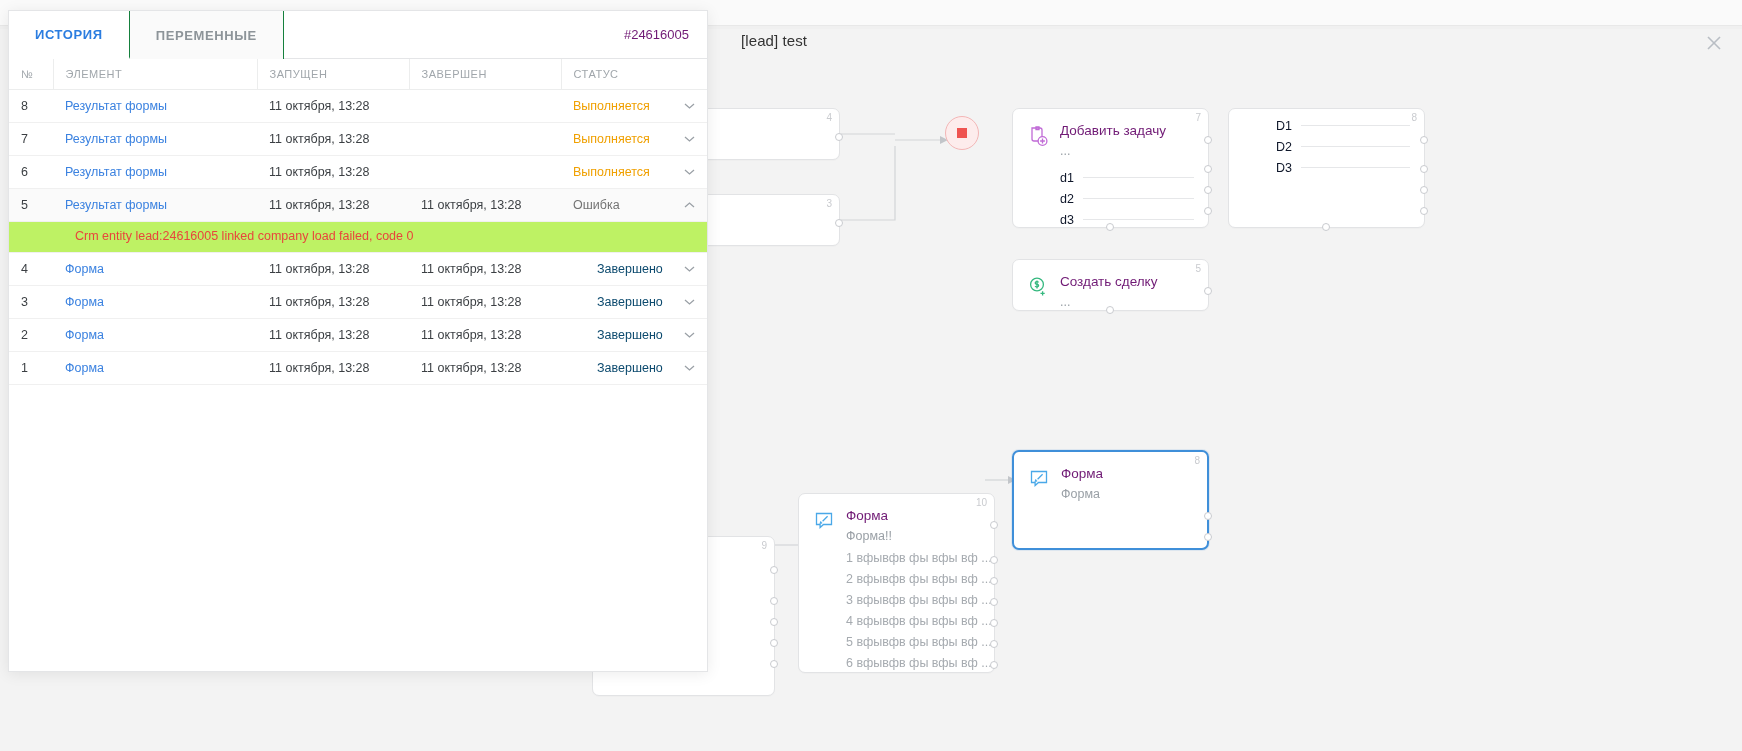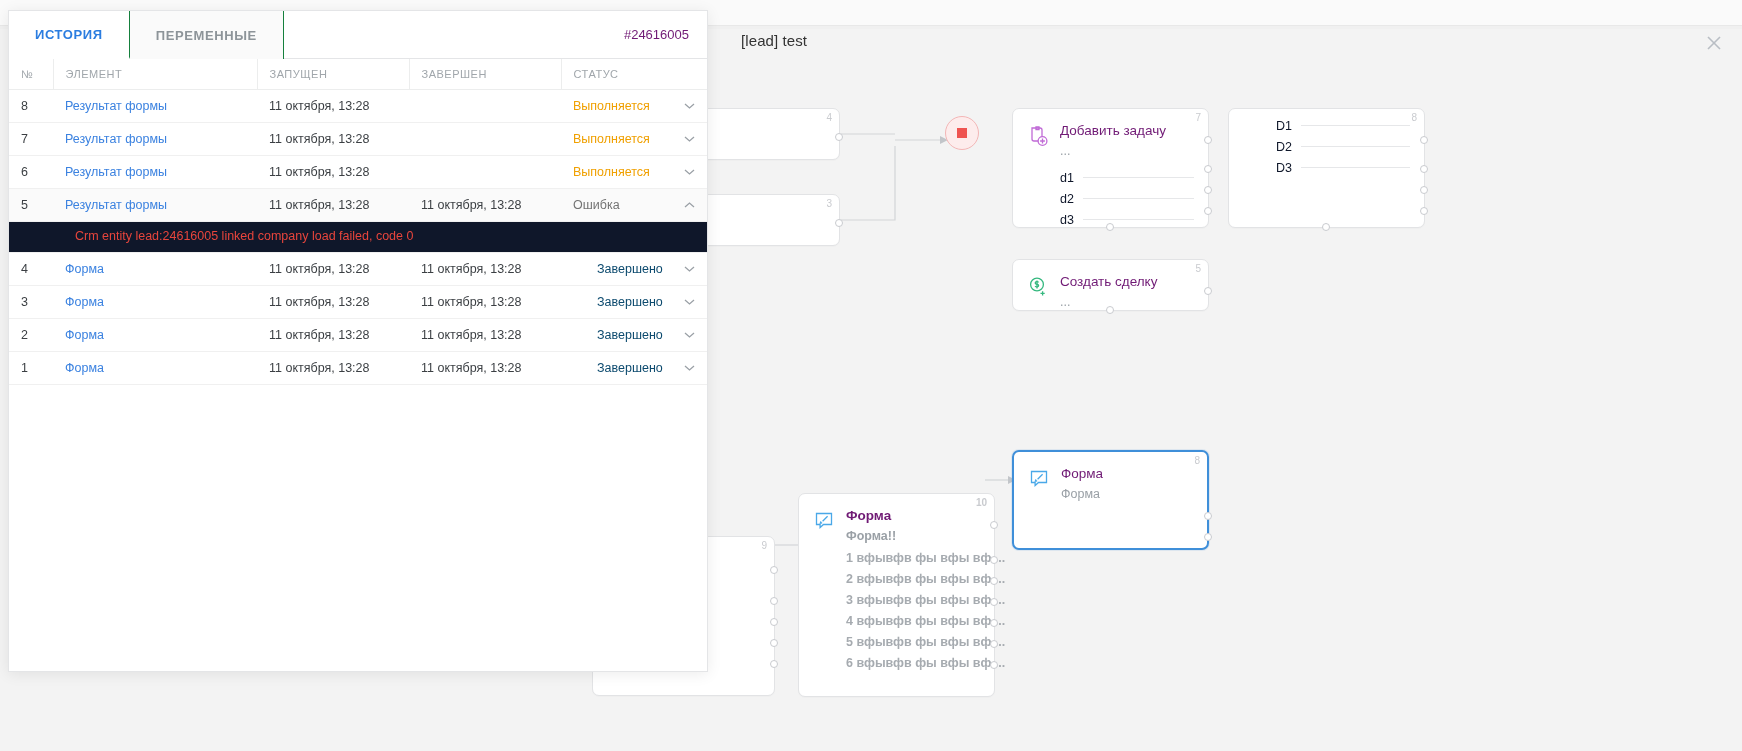--- a/index.html
+++ b/index.html
@@ -116,21 +116,21 @@
   .status-ok  { color: #0c4a6e; margin-left: 24px; }
   tr.row-selected td { background: #fafafa; }
   .status-cell { position: relative; padding-right: 30px !important; }
   .chev {
     position: absolute; right: 14px; top: 50%; transform: translateY(-50%);
     width: 11px; height: 7px; color:#9aa0a6; cursor: pointer;
   }
   .chev svg { display:block; }
   tr.err-detail td {
     color: #e8453c; font-size: 12.5px; padding: 7px 0 9px 66px;
-    background: #0f172a; border-bottom: 1px solid #f0f0f0;
+    background: #bef264; border-bottom: 1px solid #f0f0f0;
   }
   .popup-body { height: calc(100% - 48px); overflow: hidden; }
 </style>
 </head>
 <body>
 
 <div id="stage">
 
   <div class="canvas-bg"></div>
   <div class="canvas-topstrip"></div>
@@ -274,21 +274,21 @@
       </span>
       <div class="node-texts">
         <div class="node-title">Форма</div>
         <div class="node-sub">Форма</div>
       </div>
     </div>
     <span class="port" style="right:-5px; top:60px;"></span>
     <span class="port" style="right:-5px; top:81px;"></span>
   </div>
 
-  <div class="node" style="left:798px; top:493px; width:197px; height:204px;font-weight:bold;">
+  <div class="node" style="left:798px; top:493px; width:197px; height:180px;">
     <span class="node-num">10</span>
     <div class="node-head">
       <span class="node-icon">
         <svg width="26" height="26" viewBox="0 0 26 26" fill="none" stroke="#4aa8e8" stroke-width="1.3">
           <path d="M5.5 6.5h15v11h-8l-3.4 3v-3H5.5z"></path>
           <path d="M16.6 9.2l-5 5M9.8 14.4l-.4 1.8 1.8-.4"></path>
         </svg>
       </span>
       <div class="node-texts">
         <div class="node-title">Форма</div>

